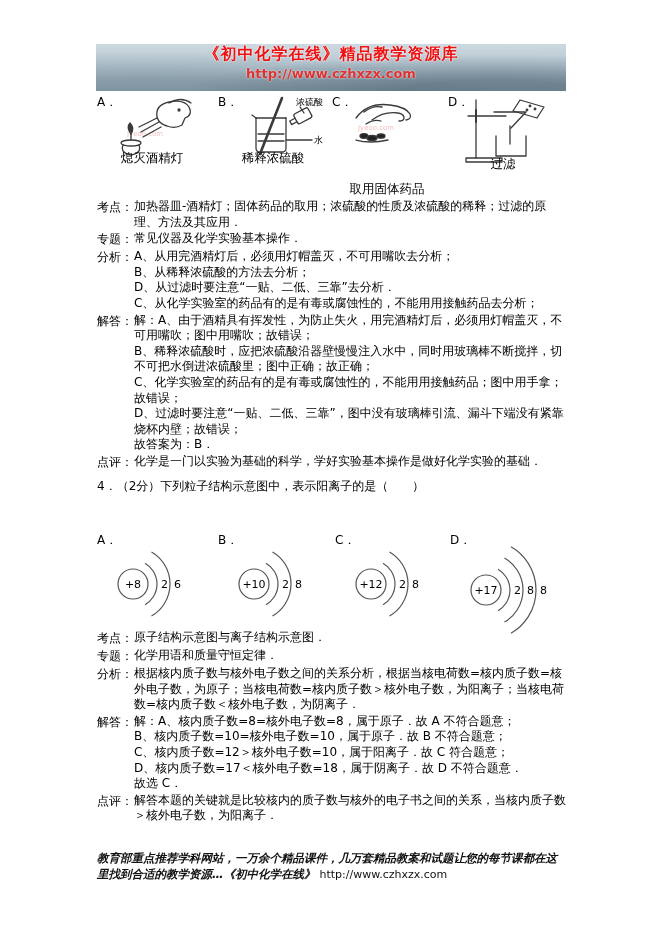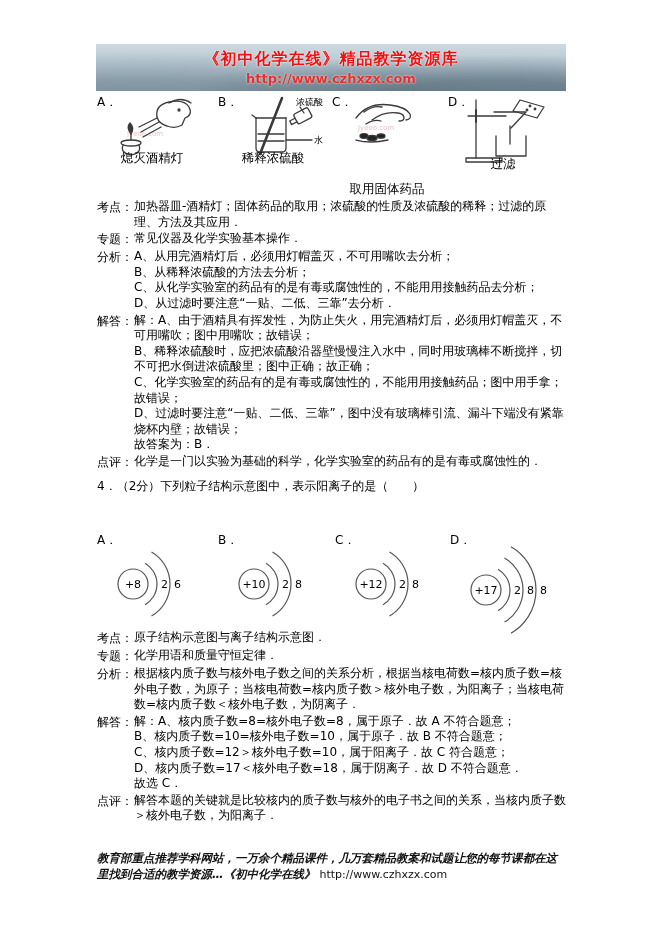--- a/index.html
+++ b/index.html
@@ -13,21 +13,21 @@
   
   .banner{
     position:absolute;left:96px;top:44px;width:470px;height:47px;overflow:hidden;
     text-align:center;
     background:
       radial-gradient(ellipse at 85% 100%, rgba(55,75,88,.45) 0 16%, transparent 55%),
       radial-gradient(ellipse at 10% 110%, rgba(90,110,120,.35) 0 20%, transparent 60%),
       linear-gradient(180deg,#cdd9e0 0%,#b6c7d2 45%,#93a9b8 100%);
   }
   .banner-title{
-    margin-top:5px;font-size:16px;font-weight:bold;letter-spacing:1px;
+    font-size:16px;font-weight:bold;letter-spacing:1px;
     color:#ee1111;text-shadow:0 0 2px #ffffff,0 0 1px #ffffff;
   }
   .banner-url{
     margin-top:1px;font-size:13px;font-weight:bold;color:#e03030;
     text-shadow:0 0 2px #ffffff;
   }
 
   
   .q3-row{position:absolute;left:97px;top:94px;width:470px;height:96px;}
   .q3-cell{position:absolute;top:0;}
@@ -171,38 +171,38 @@
       <div class="sec-label">专题：</div>
       <div class="sec-body">
           <div class="tline">常见仪器及化学实验基本操作．</div>
         </div>
     </div>
     <div class="sec">
       <div class="sec-label">分析：</div>
       <div class="sec-body">
         <div class="tline">A、从用完酒精灯后，必须用灯帽盖灭，不可用嘴吹去分析；</div>
         <div class="tline">B、从稀释浓硫酸的方法去分析；</div>
+        <div class="tline">D、从过滤时要注意“一贴、二低、三靠”去分析．</div>
         <div class="tline">C、从化学实验室的药品有的是有毒或腐蚀性的，不能用用接触药品去分析；</div>
-        <div class="tline">D、从过滤时要注意“一贴、二低、三靠”去分析．</div>
       </div>
     </div>
     <div class="sec">
       <div class="sec-label">解答：</div>
       <div class="sec-body">
         <div class="tline">解：A、由于酒精具有挥发性，为防止失火，用完酒精灯后，必须用灯帽盖灭，不可用嘴吹；图中用嘴吹；故错误；</div>
         <div class="tline">B、稀释浓硫酸时，应把浓硫酸沿器壁慢慢注入水中，同时用玻璃棒不断搅拌，切不可把水倒进浓硫酸里；图中正确；故正确；</div>
         <div class="tline">C、化学实验室的药品有的是有毒或腐蚀性的，不能用用接触药品；图中用手拿；故错误；</div>
         <div class="tline">D、过滤时要注意“一贴、二低、三靠”，图中没有玻璃棒引流、漏斗下端没有紧靠烧杯内壁；故错误；</div>
         <div class="tline">故答案为：B．</div>
       </div>
     </div>
     <div class="sec">
       <div class="sec-label">点评：</div>
       <div class="sec-body">
-          <div class="tline">化学是一门以实验为基础的科学，化学实验室的药品有的是有毒或腐蚀性的．</div>
+          <div class="tline">化学是一门以实验为基础的科学，学好实验基本操作是做好化学实验的基础．</div>
         </div>
     </div>
   </div>
 
   <div class="q4-head">4．（2分）下列粒子结构示意图中，表示阳离子的是（　　）</div>
 
   <div class="q4-row">
     <div class="q4-cell d-a">
       <span class="opt-label">A．</span>
       <svg class="atom" width="100" height="100" viewBox="0 0 100 100">

